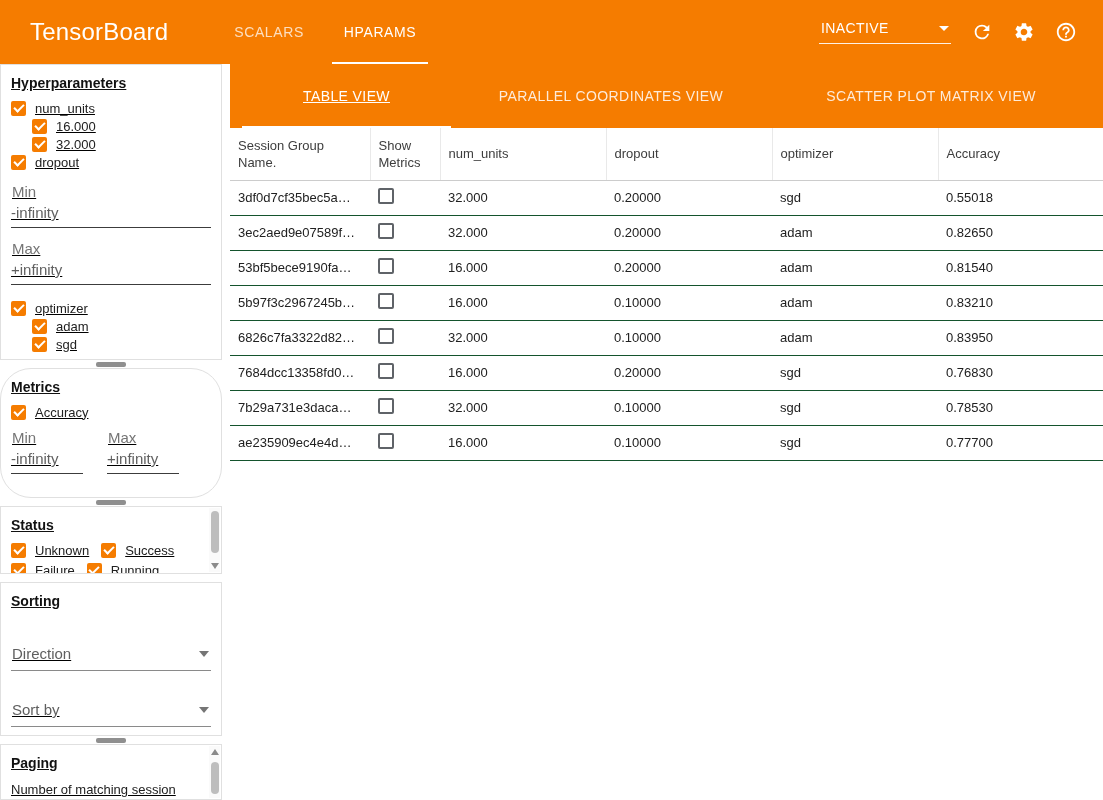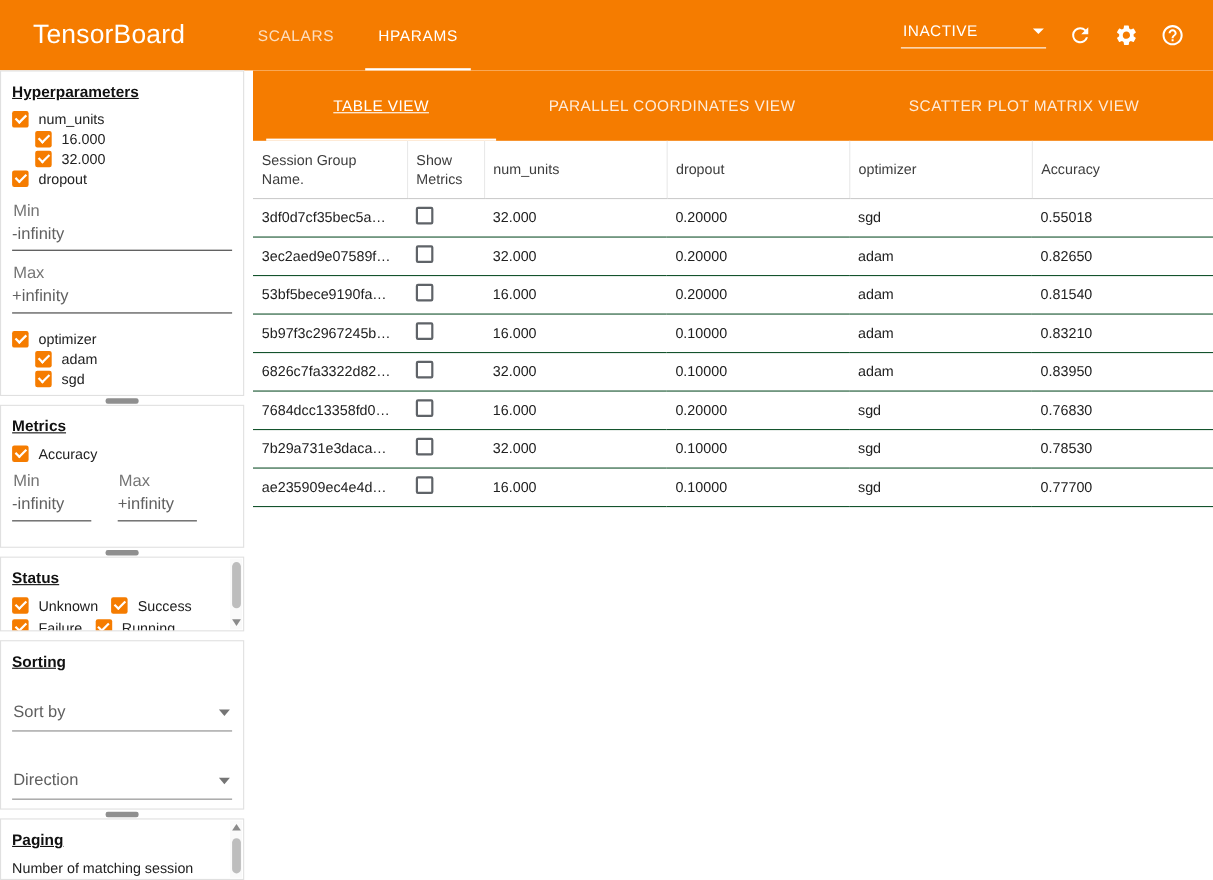--- a/index.html
+++ b/index.html
@@ -21,24 +21,24 @@
                    font-size:14px; letter-spacing:.4px; cursor:pointer; }
   .dd-caret-white { width:0; height:0; border-left:5px solid transparent; border-right:5px solid transparent;
                     border-top:5px solid #fff; }
   .tb-icon { width:22px; height:22px; cursor:pointer; }
   .tb-icon svg { width:22px; height:22px; fill:#fff; display:block; }
 
   
   .content { display:flex; height:736px; }
   .sidebar { width:222px; margin-right:8px; display:flex; flex-direction:column; }
 
-  .panel { border:1px solid #e0e0e0; background:#fff; padding:9px 10px; overflow:hidden; position:relative; }
+  .panel { border:1px solid #e0e0e0; background:#fff; padding:9px 10px; overflow:hidden; position:relative;text-decoration:underline; }
   .panel h3 { font-size:14px; font-weight:700; text-decoration:underline; color:#111; margin:1px 0 8px; }
   .p-hparams { height:296px; }
-  .p-metrics { height:130px; }
+  .p-metrics { height:130px;border-radius:31px; }
   .p-status  { height:68px; }
   .p-sorting { height:154px; }
   .p-paging  { flex:1; }
 
   .resize-gap { height:8px; display:flex; align-items:center; justify-content:center; }
   .drag-handle { width:30px; height:5px; background:#8f8f8f; border-radius:2px; cursor:row-resize; }
 
   
   .cb-row { display:flex; align-items:center; gap:9px; height:18px; font-size:13px; color:#212121; cursor:pointer; }
   .cb-row.indent { padding-left:21px; }
@@ -226,26 +226,26 @@
         <div class="mini-scrollbar">
           <div class="sb-thumb"></div>
           <div class="sb-arrow down"></div>
         </div>
       </section>
 
       <div class="resize-gap"></div>
 
       <section class="panel p-sorting">
         <h3>Sorting</h3>
+        <div class="select-field direction">
+          <span>Direction</span>
+          <span class="dd-caret-gray"></span>
+        </div>
         <div class="select-field sortby">
           <span>Sort by</span>
-          <span class="dd-caret-gray"></span>
-        </div>
-        <div class="select-field direction">
-          <span>Direction</span>
           <span class="dd-caret-gray"></span>
         </div>
       </section>
 
       <div class="resize-gap">
         <div class="drag-handle"></div>
       </div>
 
       <section class="panel p-paging">
         <h3>Paging</h3>

